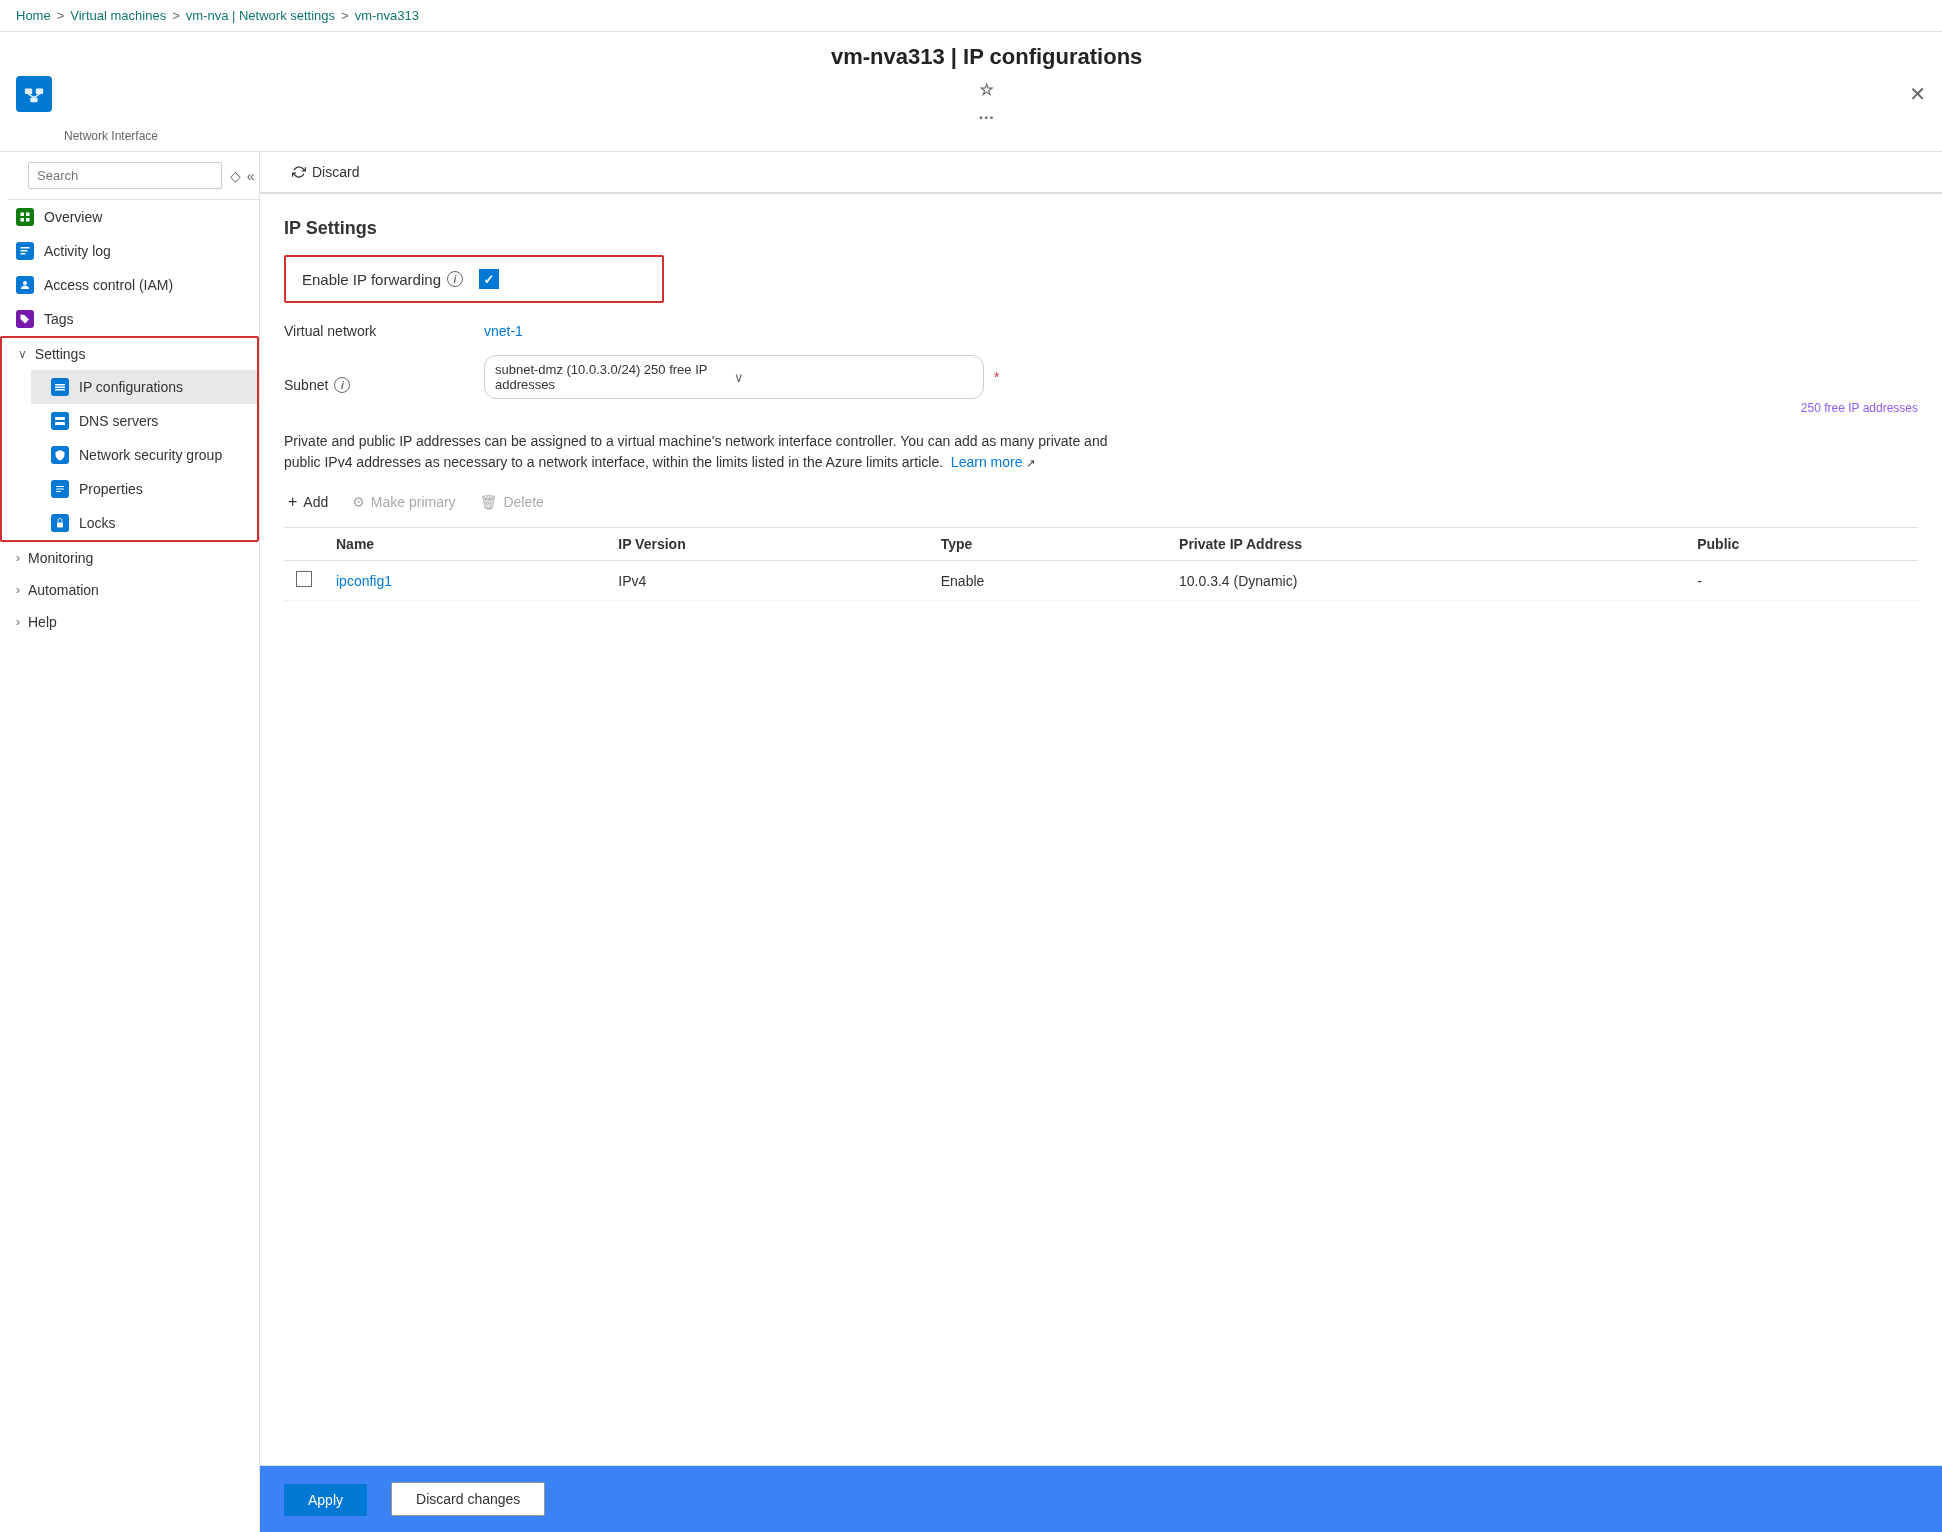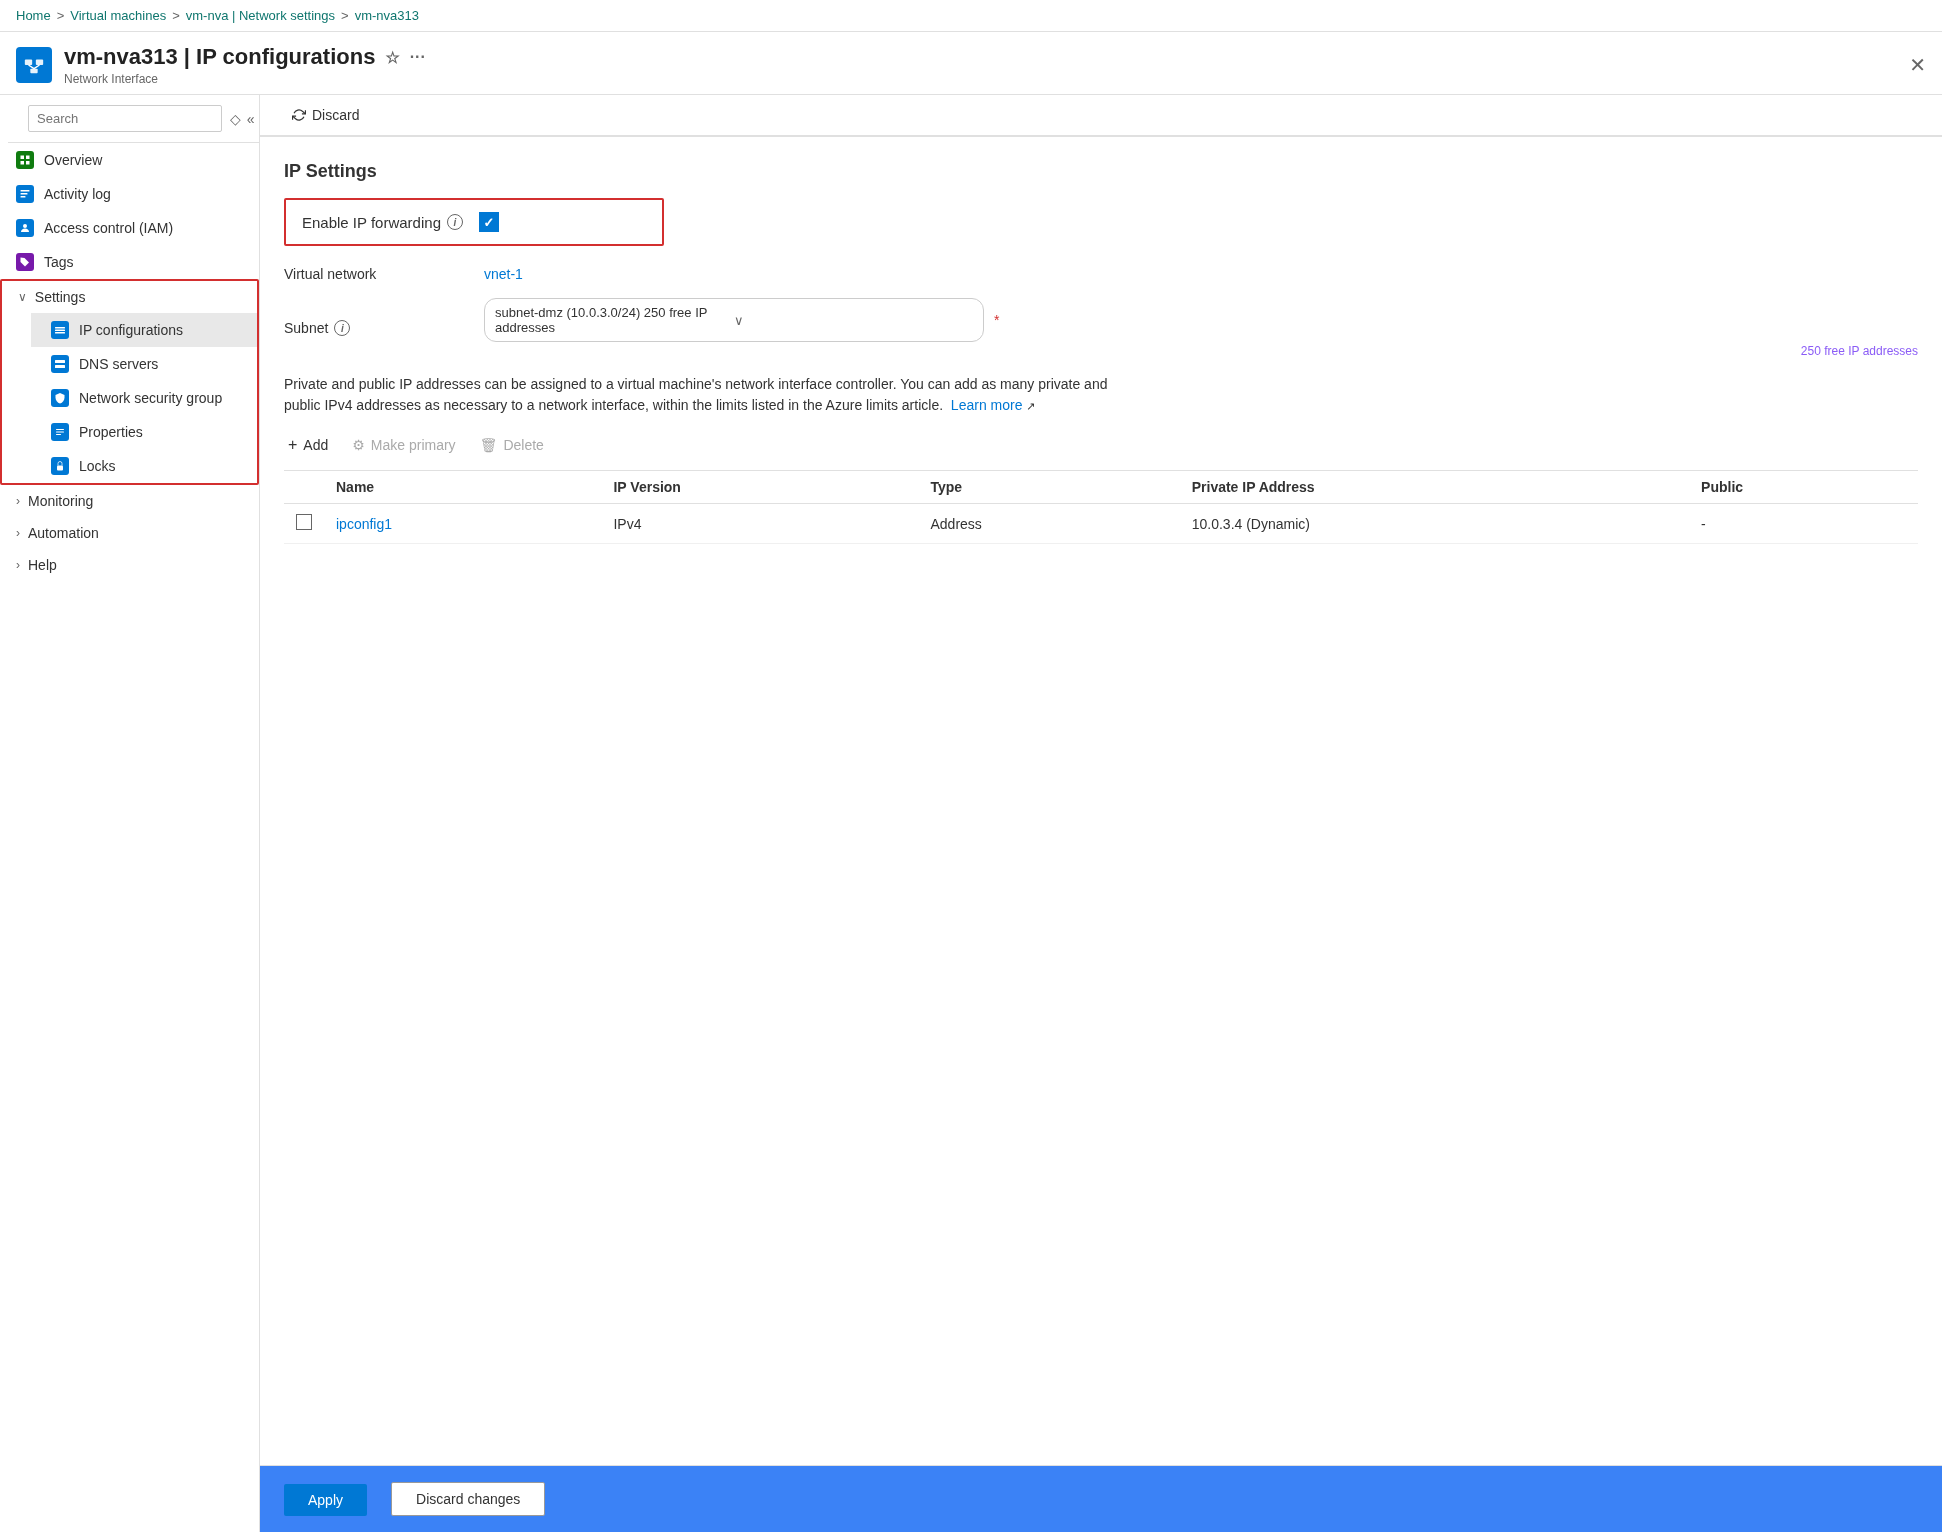--- a/index.html
+++ b/index.html
@@ -9,21 +9,21 @@
     .top-bar { display: flex; align-items: center; padding: 8px 16px; border-bottom: 1px solid #e0e0e0; background: #fff; }
     .breadcrumb { display: flex; align-items: center; gap: 6px; font-size: 13px; color: #0078d4; flex: 1; }
     .breadcrumb span { color: #666; }
     .breadcrumb a { color: #0f766e; text-decoration: none; cursor: pointer; }
 
     
     .page-header { display: flex; align-items: center; padding: 12px 16px 8px; border-bottom: 1px solid #e0e0e0; }
     .page-icon { width: 36px; height: 36px; background: #0078d4; border-radius: 4px; display: flex; align-items: center; justify-content: center; margin-right: 12px; flex-shrink: 0; }
     .page-icon svg { fill: white; }
     .page-title-group { flex: 1; }
-    .page-title { font-size: 22px; font-weight: 600; color: #222; display: flex; align-items: center; gap: 10px; }
+    .page-title { font-size: 22px; font-weight: 600; color: #222; display: flex; align-items: center; gap: 10px; flex-direction: column; }
     .page-subtitle { font-size: 12px; color: #666; margin-top: 2px; }
     .header-actions { display: flex; align-items: center; gap: 12px; margin-left: auto; }
     .star-icon, .ellipsis-icon, .close-icon { cursor: pointer; color: #666; font-size: 16px; }
     .close-icon { font-size: 20px; font-weight: 300; }
 
     
     .main-layout { display: flex; flex: 1; overflow: hidden; }
 
     
     .sidebar { width: 260px; border-right: 1px solid #e0e0e0; overflow-y: auto; background: #fff; flex-shrink: 0; }
@@ -350,21 +350,21 @@
         </thead>
         <tbody>
           <tr>
             <td class="checkbox-cell">
               <div class="row-checkbox"></div>
             </td>
             <td>
               <a>ipconfig1</a>
             </td>
             <td>IPv4</td>
-            <td>Address</td>
+            <td>Enable</td>
             <td>10.0.3.4 (Dynamic)</td>
             <td>-</td>
           </tr>
         </tbody>
       </table>
     </div>
 
     <div class="bottom-bar">
       <button class="btn-primary">Apply</button>
       <button class="btn-secondary">Discard changes</button>

